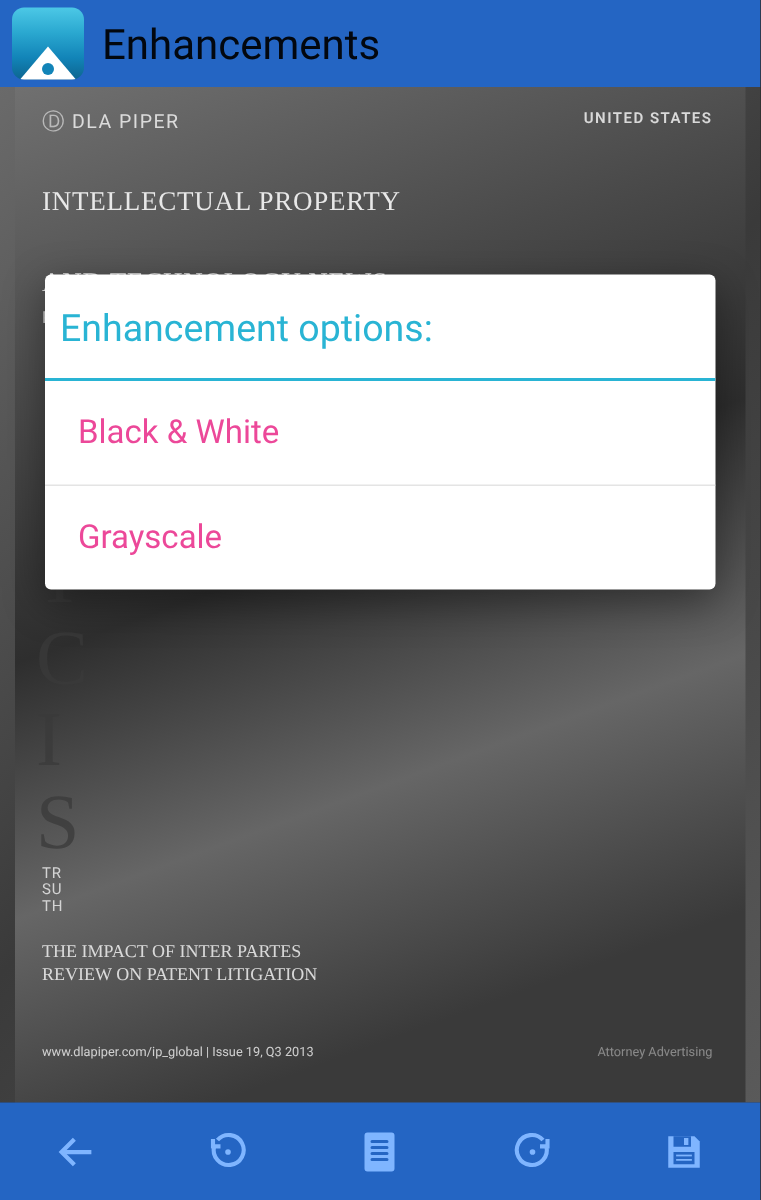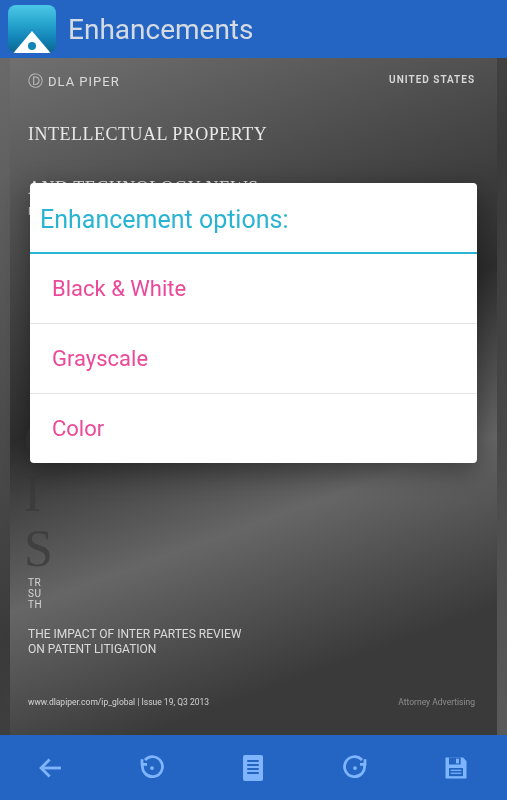--- a/index.html
+++ b/index.html
@@ -37,21 +37,21 @@
       content: '';
       position: absolute;
       bottom: 3px; left: 50%;
       transform: translateX(-50%);
       width: 8px; height: 8px;
       background: #1284b8;
       border-radius: 50%;
       z-index: 2;
     }
     .header-title {
-      color: #e5e5e5;
+      color: #000000;
       opacity: 0.92;
       font-size: 28px;
       font-weight: 400;
     }
 
     
     .doc-bg {
       position: absolute;
       top: 58px; left: 0; right: 0; bottom: 65px;
       background: linear-gradient(135deg, #6a6a6a 0%, #3a3a3a 50%, #5a5a5a 100%);
@@ -65,21 +65,21 @@
       color: #e8e8e8;
       overflow: hidden;
     }
     .doc-brand { font-size: 13px; letter-spacing: 1px; opacity: 0.9; display:flex; align-items:center; gap:4px;}
     .doc-brand-pre { opacity: 0.7; font-size:15px; }
     .doc-region { position: absolute; top: 16px; right: 22px; font-size: 10px; letter-spacing: 1px; font-weight: 600; opacity: 0.9; }
     .doc-title { font-size: 18px; font-weight: 400; letter-spacing: 0.5px; line-height: 1.1; margin-top: 34px; font-family: 'Times New Roman', serif; }
     .doc-sub { font-size: 11px; opacity: 0.85; margin-top: 6px; }
     .doc-big-letters { position: absolute; top: 300px; left: 14px; font-size: 52px; line-height: 1.05; font-family: 'Times New Roman', serif; opacity: 0.75; color:#3a3a3a;}
     .doc-lower1 { position: absolute; bottom: 125px; left: 18px; font-size: 10px; opacity: 0.85; letter-spacing: 0.5px; margin-top: 36px; }
-    .doc-lower2 { position: absolute; bottom: 78px; left: 18px; font-size: 12px; line-height: 1.25; opacity: 0.9; width: 220px; }
+    .doc-lower2 { position: absolute; bottom: 78px; left: 18px; font-size: 12px; line-height: 1.25; opacity: 0.9; width: 220px; font-family: Liberation Serif, serif; }
     .doc-lower3 { position: absolute; bottom: 28px; left: 18px; font-size: 8.5px; opacity: 0.85; }
     .doc-adv { position: absolute; bottom: 28px; right: 22px; font-size: 8.5px; opacity: 0.45; }
 
     
     .dialog {
       position: absolute;
       top: 183px;
       left: 30px; right: 30px;
       background: #fff;
       border-radius: 4px;
@@ -146,21 +146,20 @@
     <div class="doc-lower2">THE IMPACT OF INTER PARTES REVIEW ON PATENT LITIGATION</div>
     <div class="doc-lower3">www.dlapiper.com/ip_global | Issue 19, Q3 2013</div>
     <div class="doc-adv">Attorney Advertising</div>
   </div>
 </div>
 
 <div class="dialog">
   <div class="dialog-title">Enhancement options:</div>
   <div class="dialog-option">Black &amp; White</div>
   <div class="dialog-option">Grayscale</div>
-  <div class="dialog-option">Color</div>
 </div>
 
 <div class="toolbar">
   <div class="tb-btn">
     <svg width="34" height="34" viewBox="0 0 24 24" stroke-width="2">
       <path d="M19 12H5"></path>
         <path d="M11 18l-6-6 6-6"></path>
     </svg>
   </div>
   <div class="tb-btn">

